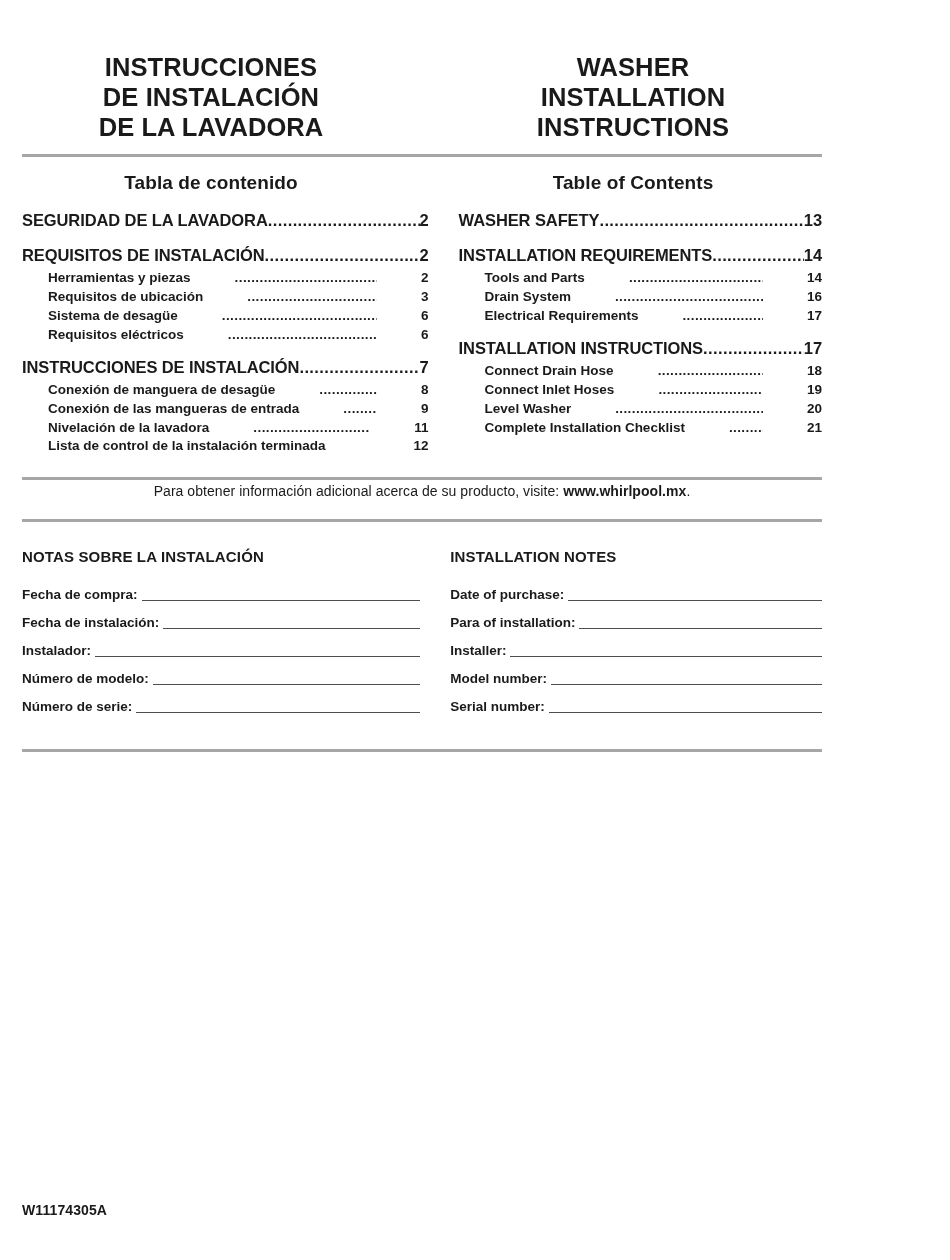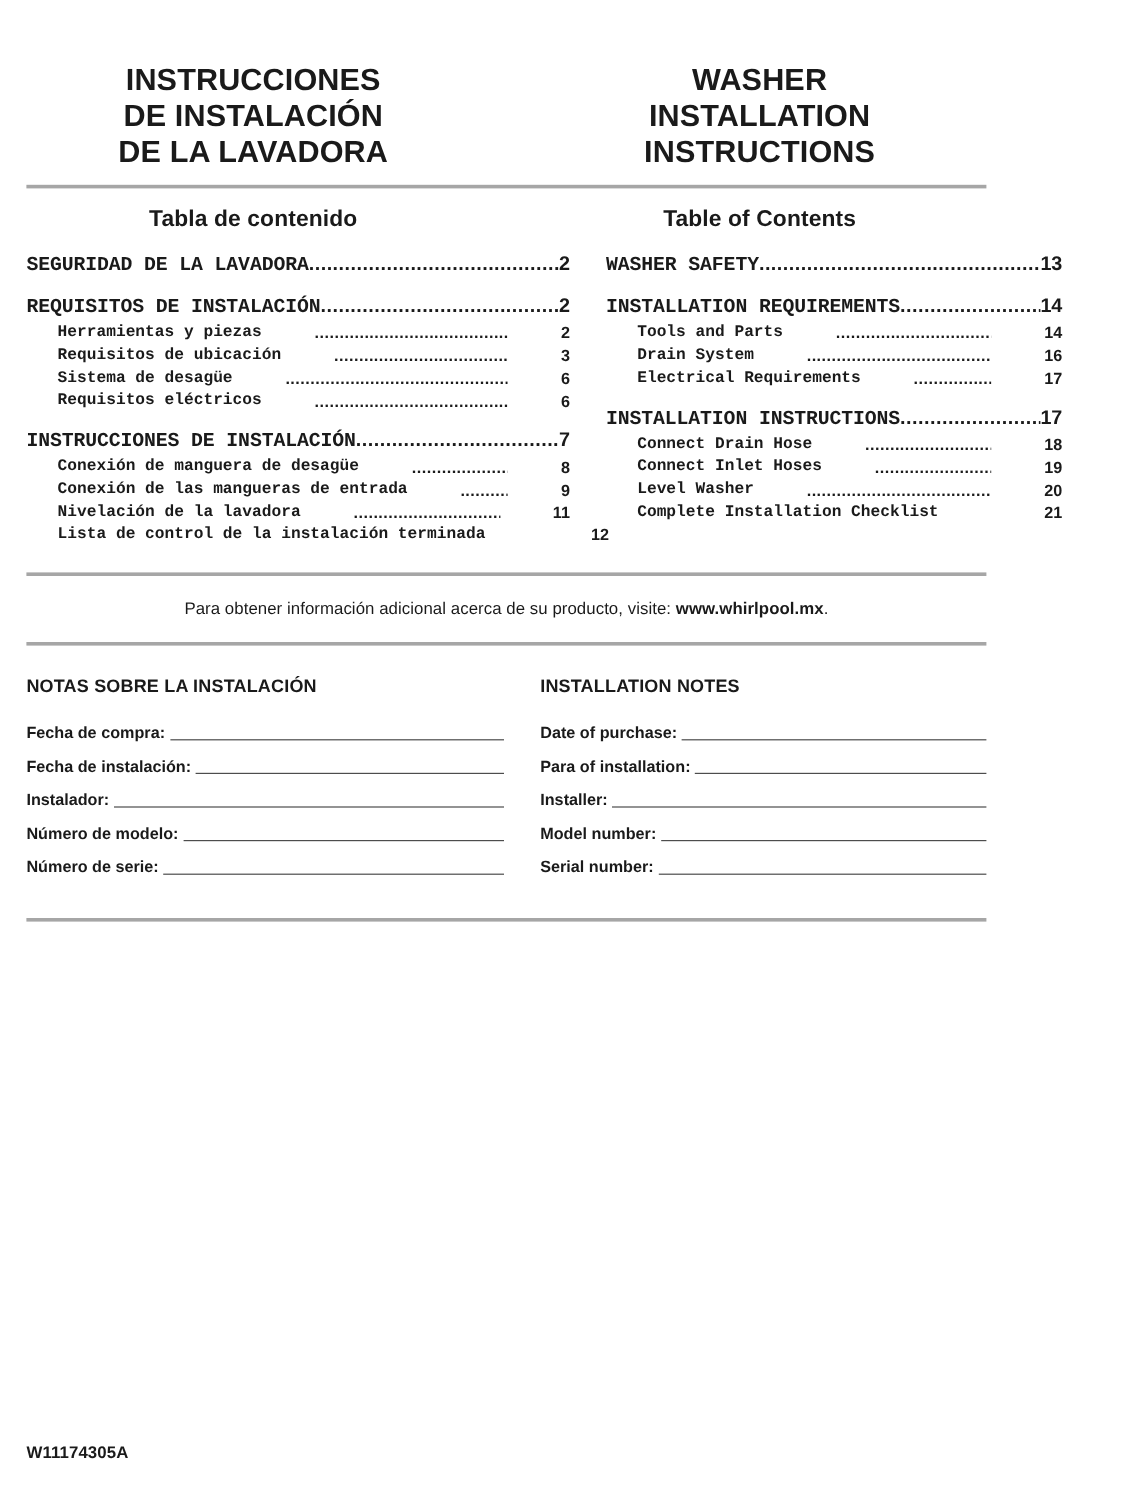--- a/index.html
+++ b/index.html
@@ -66,21 +66,21 @@
 
   .toc-group { margin-bottom: 13px; }
   .toc-group:last-child { margin-bottom: 0; }
 
   .toc-line {
     display: flex;
     align-items: flex-end;
     white-space: nowrap;
     line-height: 1.33;
   }
-  .toc-line .lbl { flex: 0 0 auto; font-family: Liberation Mono, monospace; }
+  .toc-line .lbl { flex: 0 0 auto; }
   .toc-line .leader {
     flex: 1 1 auto;
     overflow: hidden;
     position: relative;
     height: 1em;
   }
   .toc-line .leader::after {
     content: "......................................................................................................................................";
     position: absolute;
     left: 0;
@@ -105,21 +105,21 @@
     font-weight: bold;
   }
   .toc-sub .leader::after { font-size: 13.5px; font-weight: bold; }
   .toc-sub { padding-left: 26px; margin-top: 1px; gap: 44px; }
 
   
   .web-rule-wrap { margin-top: 22px; }
   .website {
     text-align: center;
     font-size: 14px;
-    padding: 19px 0 20px 0;
+    padding: 3px 0 20px 0;
     letter-spacing: 0.05px;
   }
   .website b { font-weight: bold; }
 
   
   .notes-cols {
     display: flex;
     padding: 0 22px;
     margin-top: 26px;
   }

